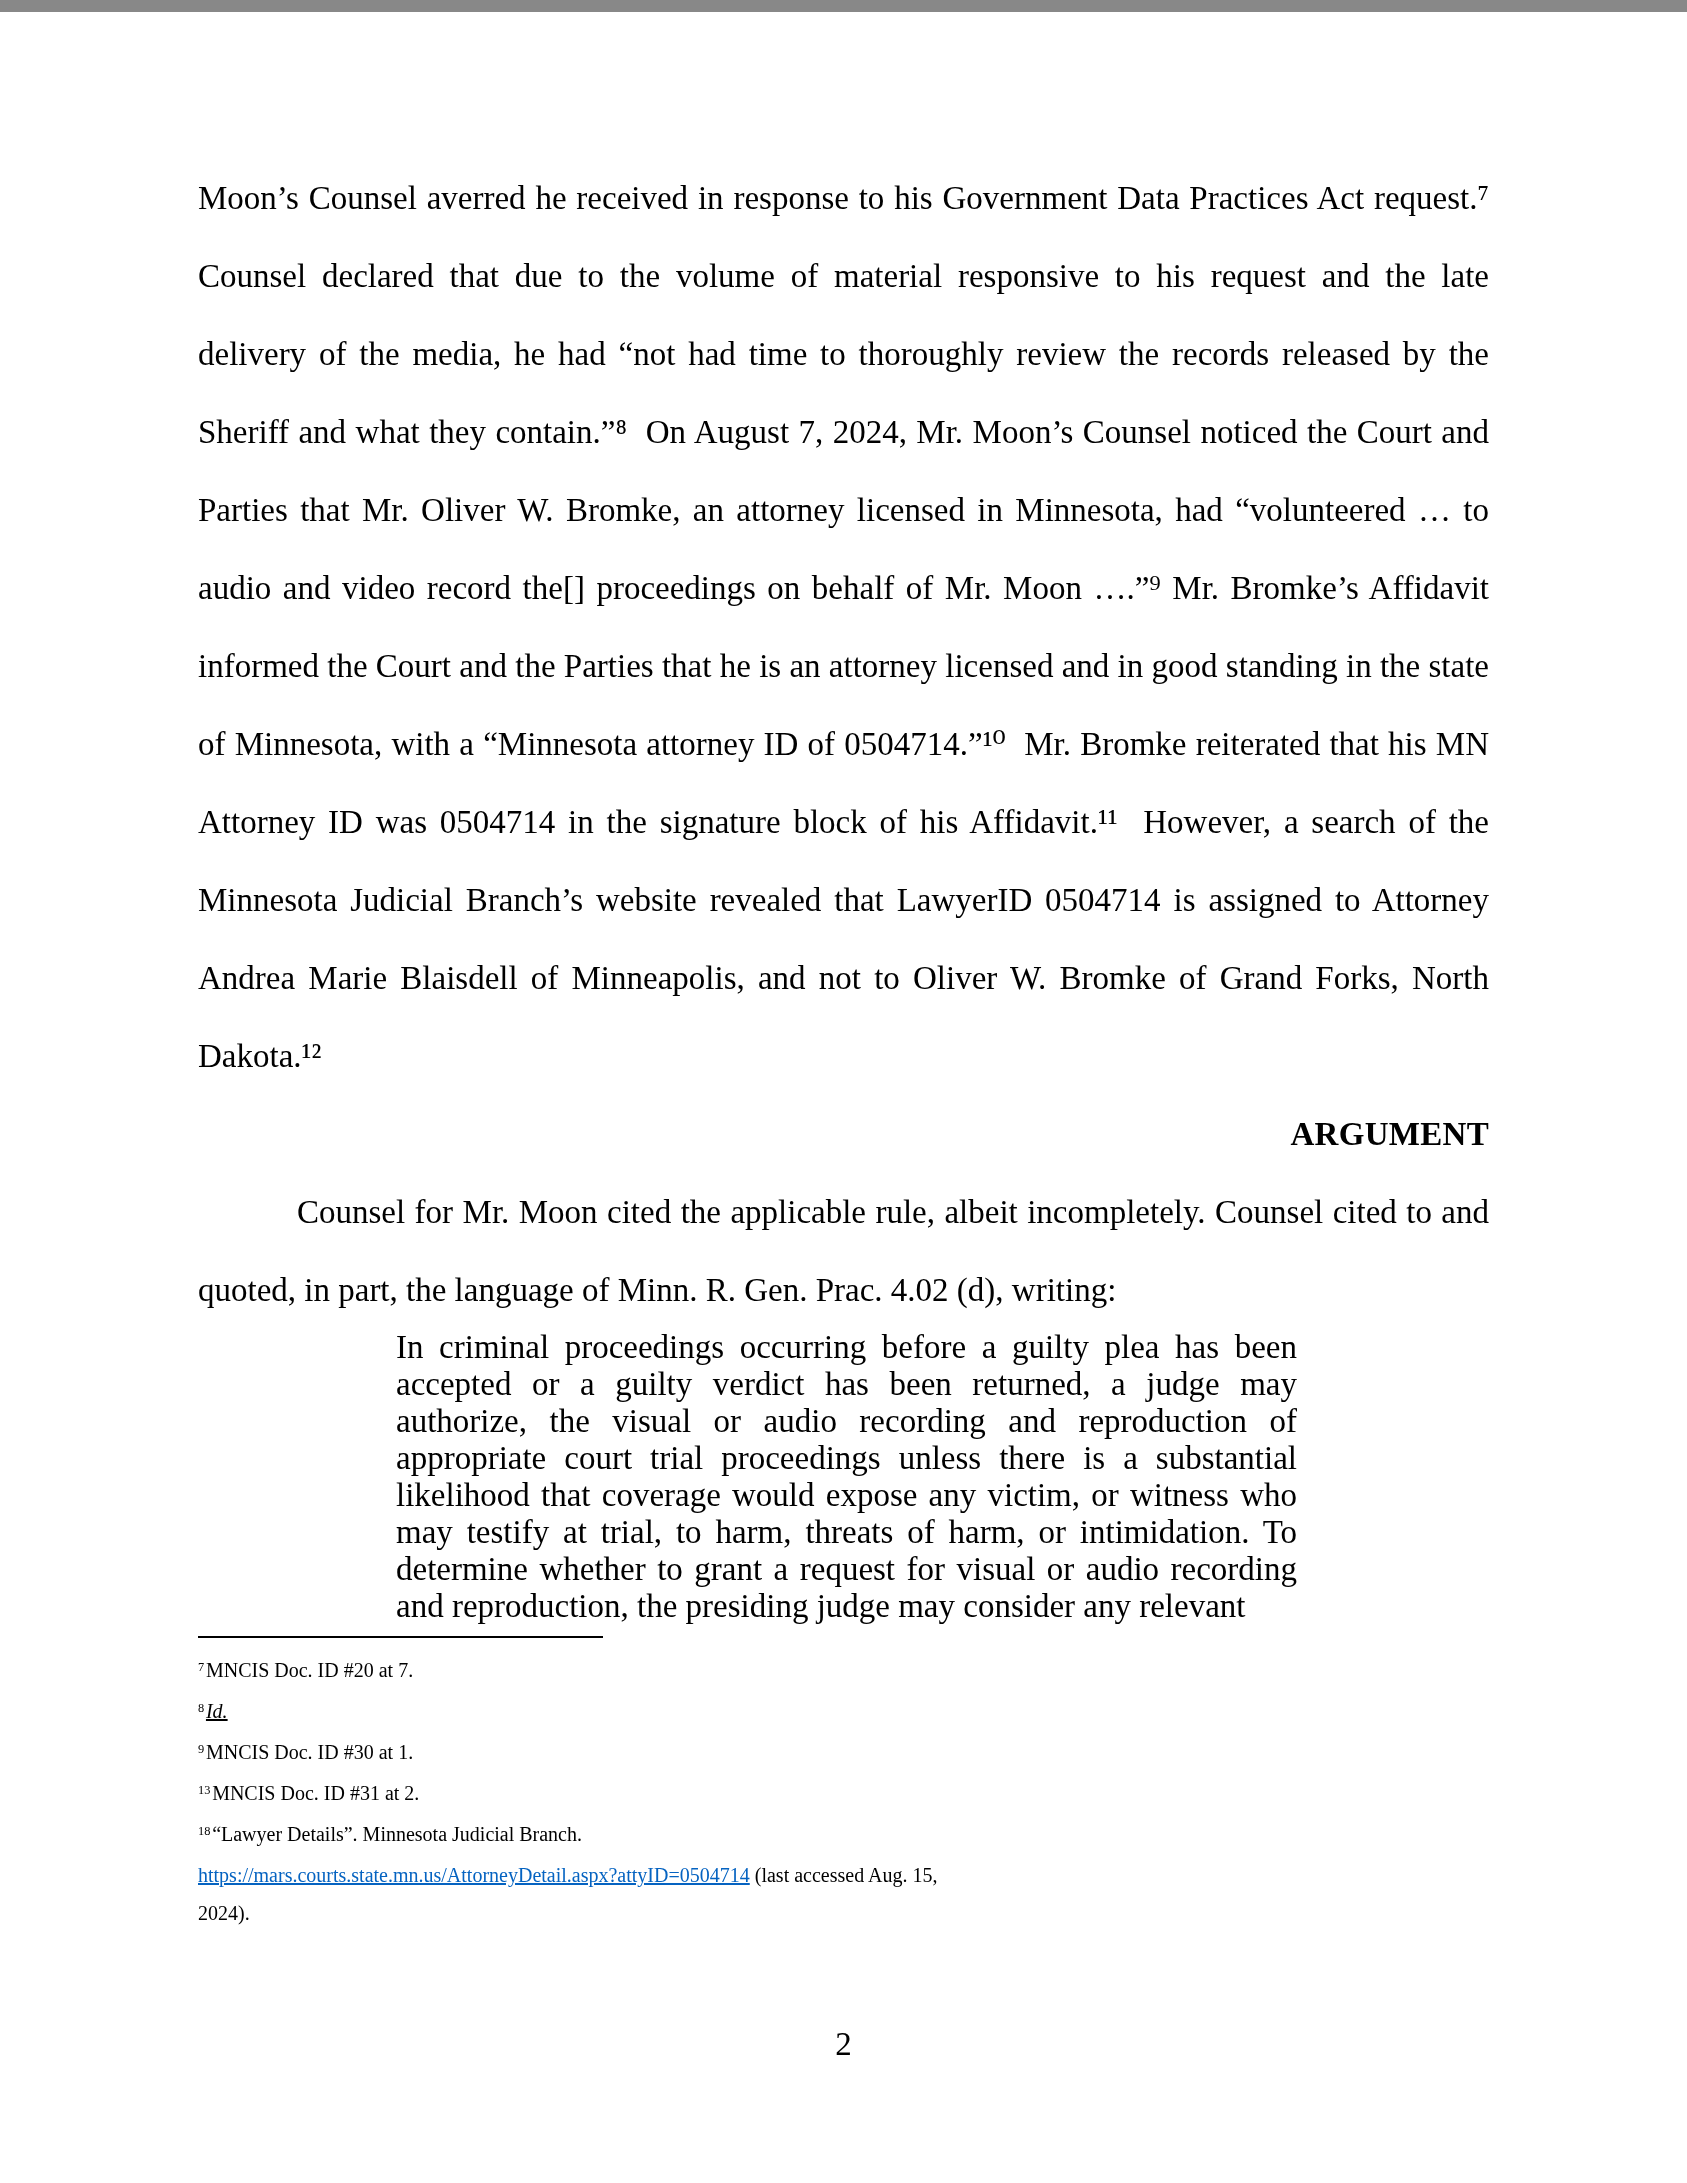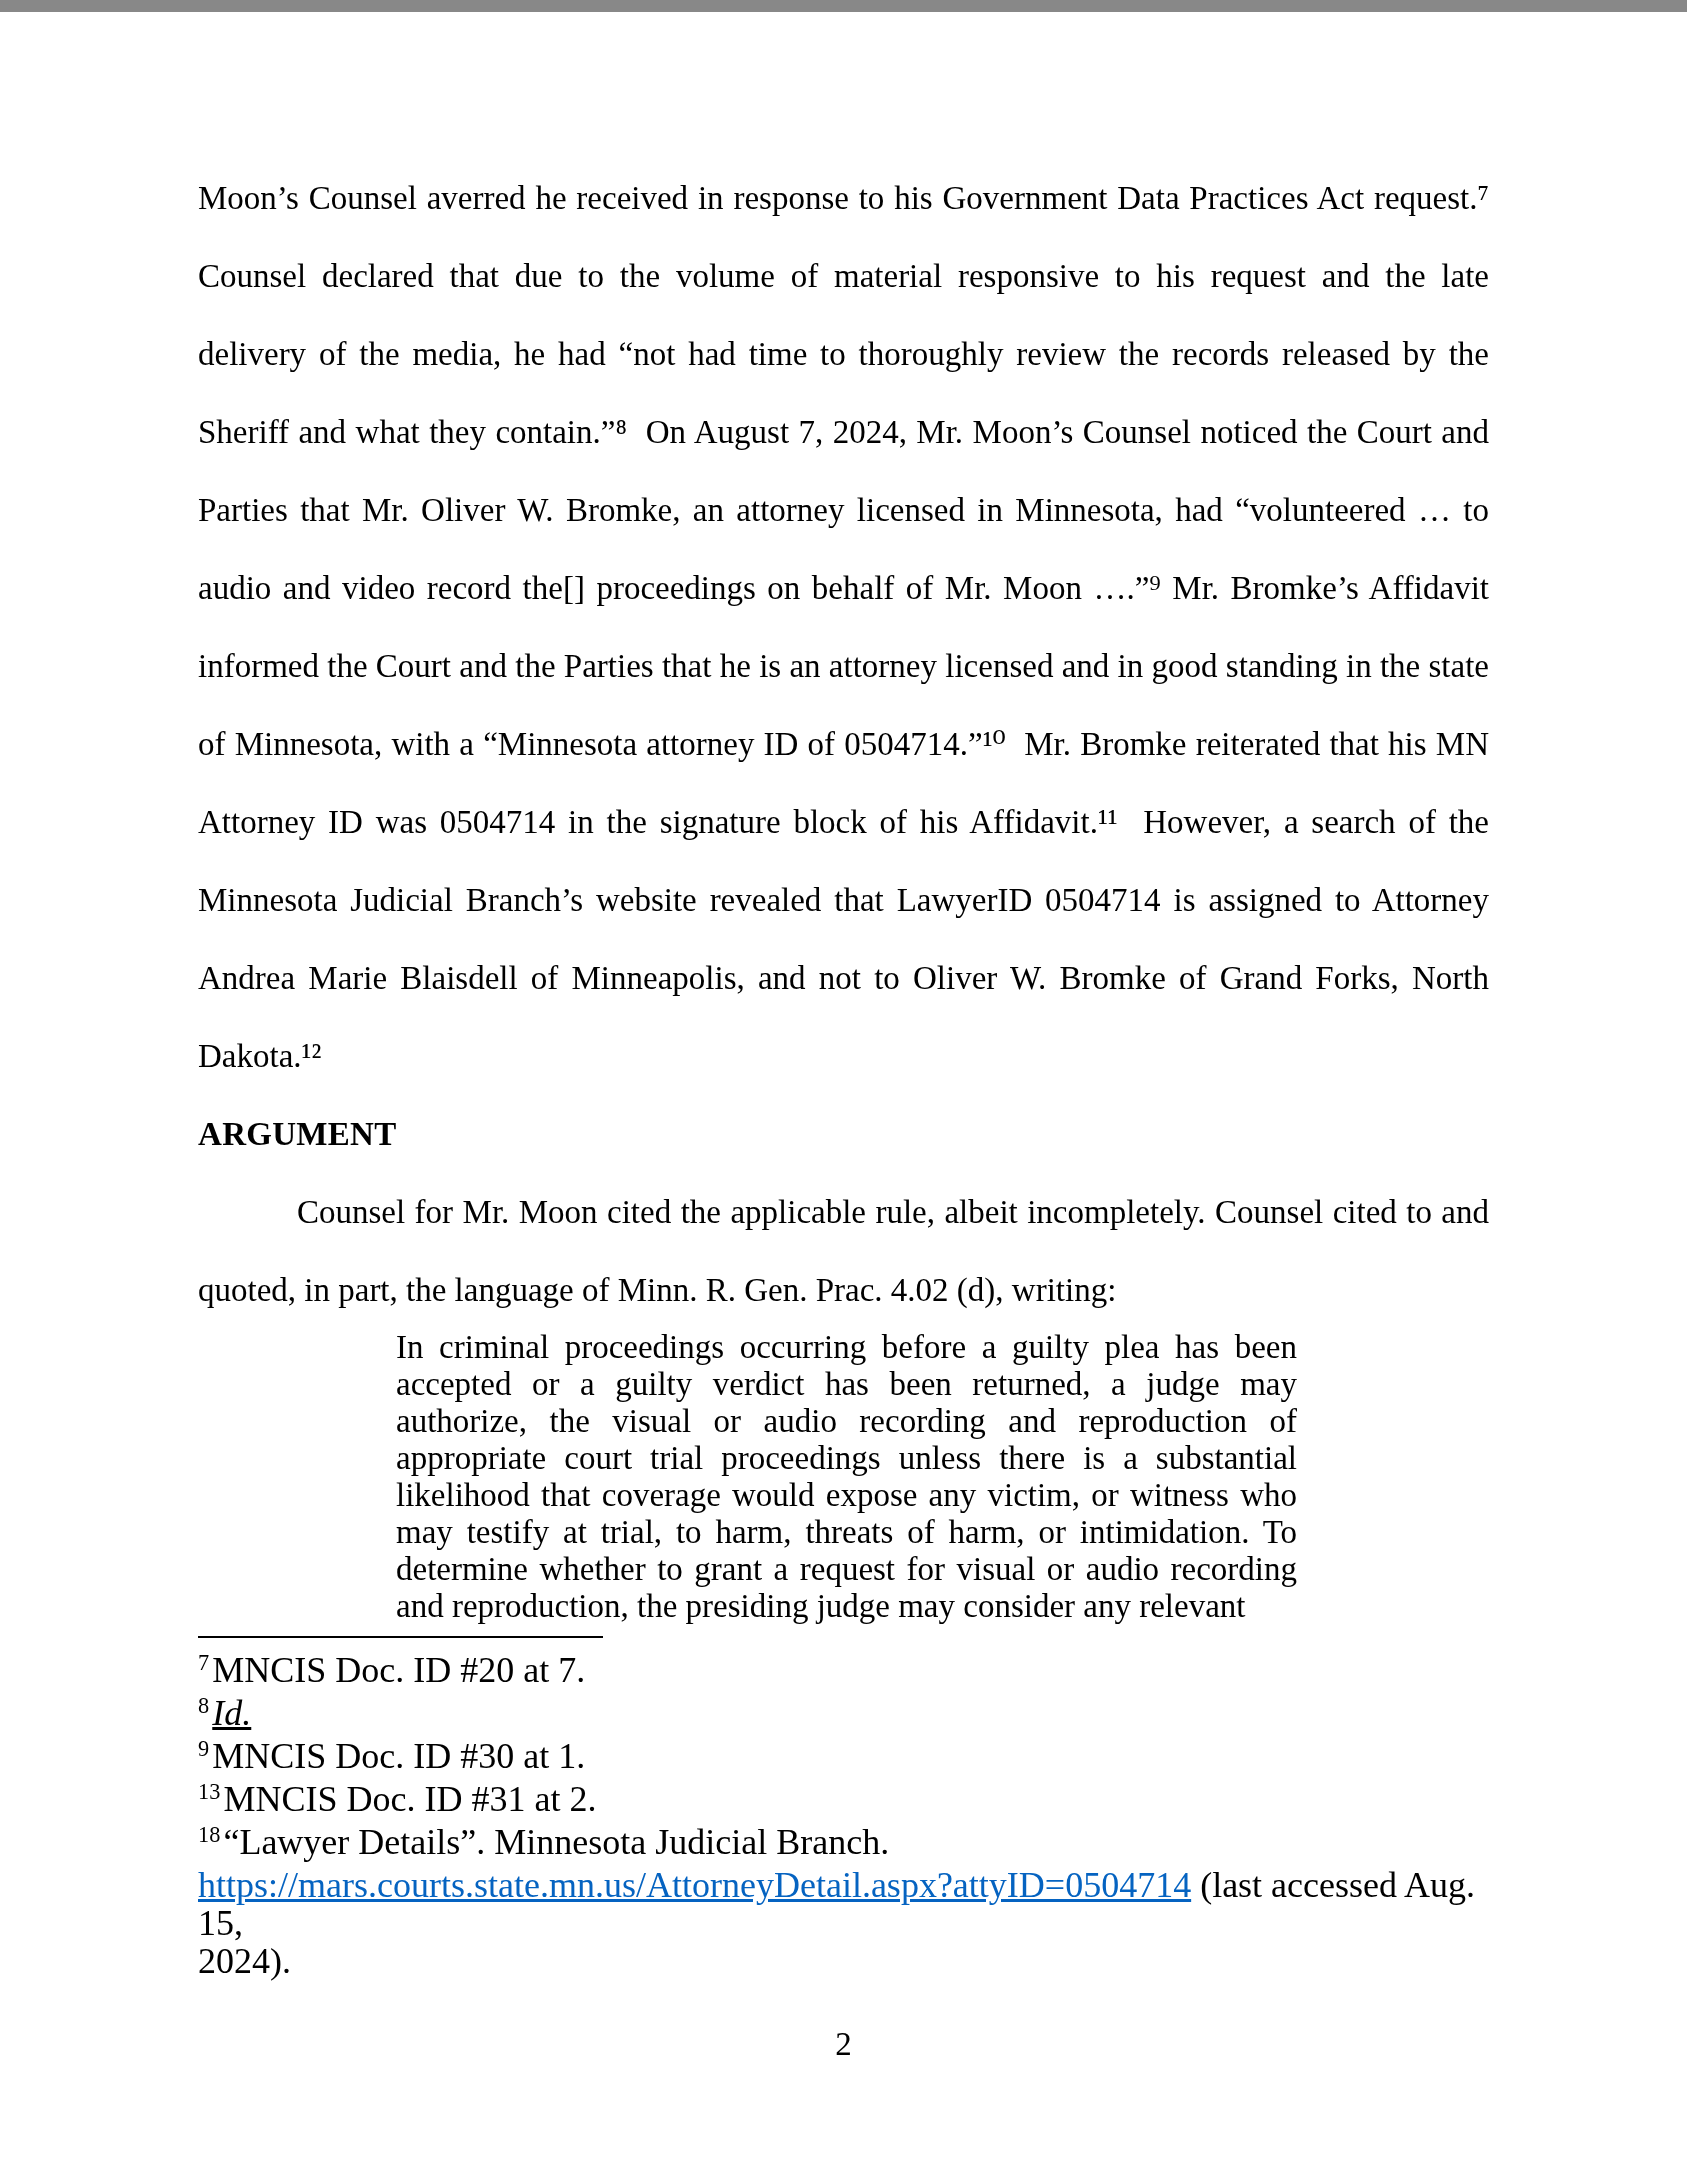--- a/index.html
+++ b/index.html
@@ -18,41 +18,41 @@
     margin:0;
     line-height:78px;
     text-align:justify;
     white-space:pre-wrap;
   }
   .indent-first { text-indent:99px; }
   .argument-heading {
     margin:0;
     line-height:78px;
     font-weight:bold;
-    text-align:left;
+    text-align:right;
     letter-spacing:0.3px;
   }
   .section-heading {
     margin:0;
     line-height:78px;
     font-weight:bold;
   }
   .sec-num { display:inline-block; margin-left:56px; width:99px; }
   .quote-block {
     margin:0 192px 0 198px;
     line-height:37px;
     text-align:justify;
     white-space:pre-wrap;
   }
   .fn-sep {
     width:405px; height:2.6px;
     background:#000;
     margin:10.6px 0 13.2px 0;
   }
-  .footnotes { font-size:36px; line-height:38px; }
+  .footnotes { font-size:20px; line-height:38px; }
   .footnote { margin:0; }
   .fn-num {
     font-size:62%;
     position:relative; top:-0.55em;
     margin-right:0.14em;
   }
   .italic { font-style:italic;text-decoration:underline; }
   a.link { color:var(--link-color,#0563C1); text-decoration:underline; cursor:pointer; }
   .page-num {
     position:absolute;

